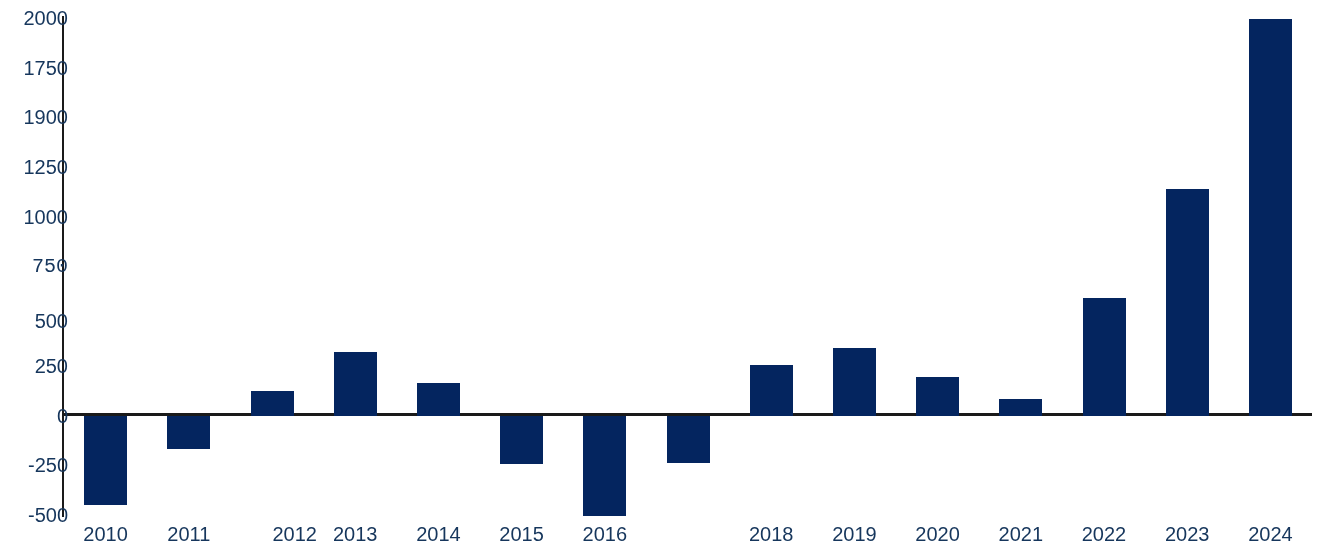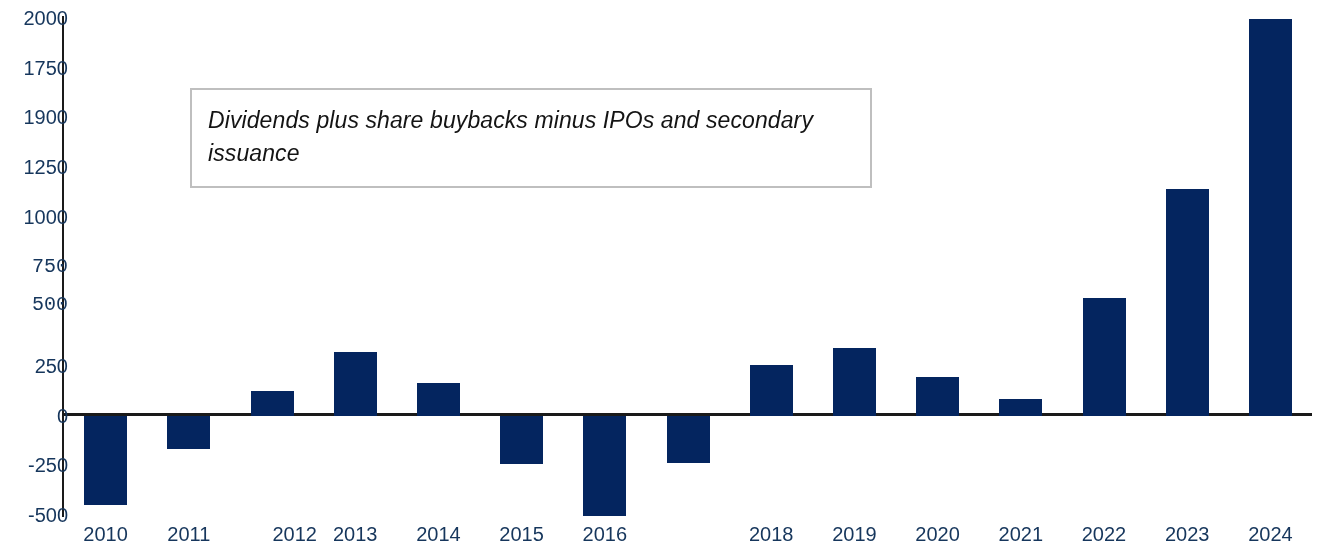--- a/index.html
+++ b/index.html
@@ -135,21 +135,21 @@
     <div class="y-axis-line"></div>
     <div class="zero-line"></div>
 
     <div class="y-ticks-wrap">
         <div class="y-tick" style="top: 18px;">2000</div>
         <div class="y-tick" style="top: 67.7px;">1750</div>
         <div class="y-tick" style="top: 117.4px;">1900</div>
         <div class="y-tick" style="top: 167.1px;">1250</div>
         <div class="y-tick" style="top: 216.8px;">1000</div>
         <div class="y-tick" style="top: 266.5px; font-family: Liberation Mono, monospace;">750</div>
-        <div class="y-tick" style="top: 305px; font-family: Liberation Mono, monospace;">500</div>
+        <div class="y-tick" style="top: 321px;">500</div>
         <div class="y-tick" style="top: 365.9px;">250</div>
         <div class="y-tick" style="top: 415.6px;">0</div>
         <div class="y-tick" style="top: 465.3px;">-250</div>
         <div class="y-tick" style="top: 515px;">-500</div>
       </div>
 
     <div class="bars-layer">
         <div class="bar" title="2010: -452" style="left: 84.1px; width: 43px; top: 415.6px; height: 89.8576px; background: rgb(4, 37, 95);"></div>
         <div class="bar" title="2011: -166" style="left: 167.3px; width: 43px; top: 415.6px; height: 33.0008px; background: rgb(4, 37, 95);"></div>
         <div class="bar" title="2012: 126" style="left: 250.5px; width: 43px; top: 390.551px; height: 25.0488px; background: rgb(4, 37, 95);"></div>
@@ -178,18 +178,15 @@
         <div class="x-tick" style="left: 669px; margin-top: 32px;">2017</div>
         <div class="x-tick" style="left: 726.2px;">2018</div>
         <div class="x-tick" style="left: 809.4px;">2019</div>
         <div class="x-tick" style="left: 892.6px;">2020</div>
         <div class="x-tick" style="left: 975.8px;">2021</div>
         <div class="x-tick" style="left: 1059px;">2022</div>
         <div class="x-tick" style="left: 1142.2px;">2023</div>
         <div class="x-tick" style="left: 1225.4px;">2024</div>
       </div>
 
-    <div class="annotation-box">
-      <div class="annotation-text">Dividends plus share buybacks minus IPOs and secondary issuance</div>
-    </div>
 
   </div>
 </div>
 
 </body></html>

